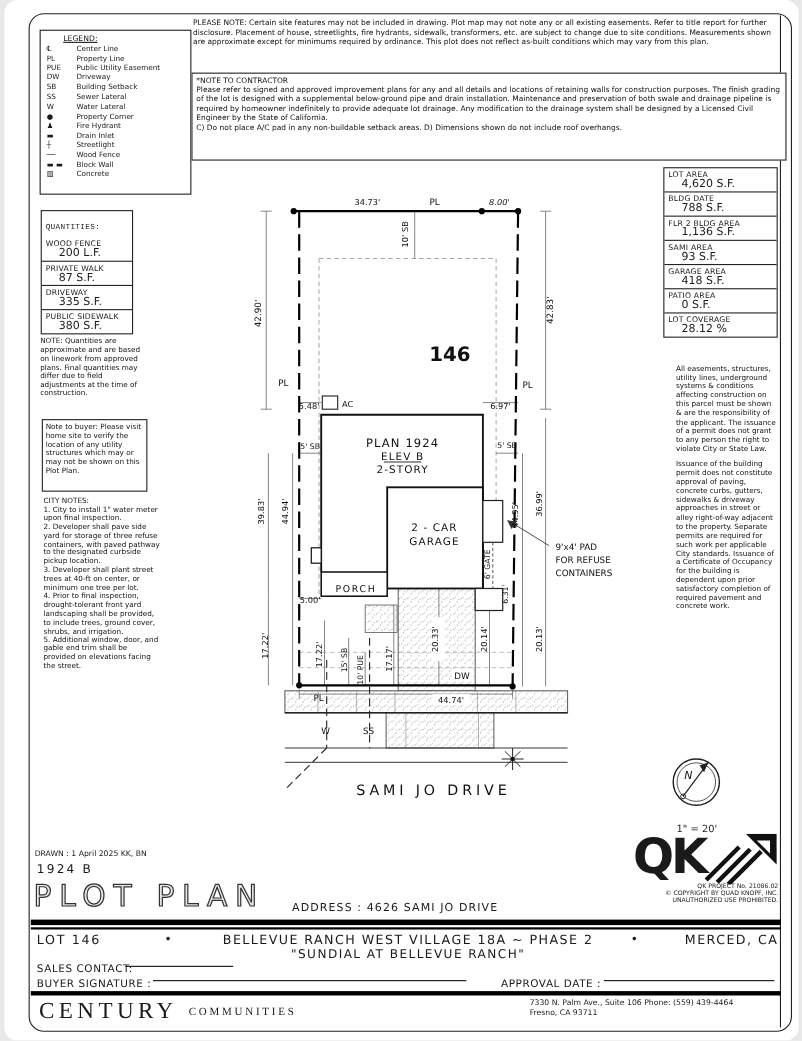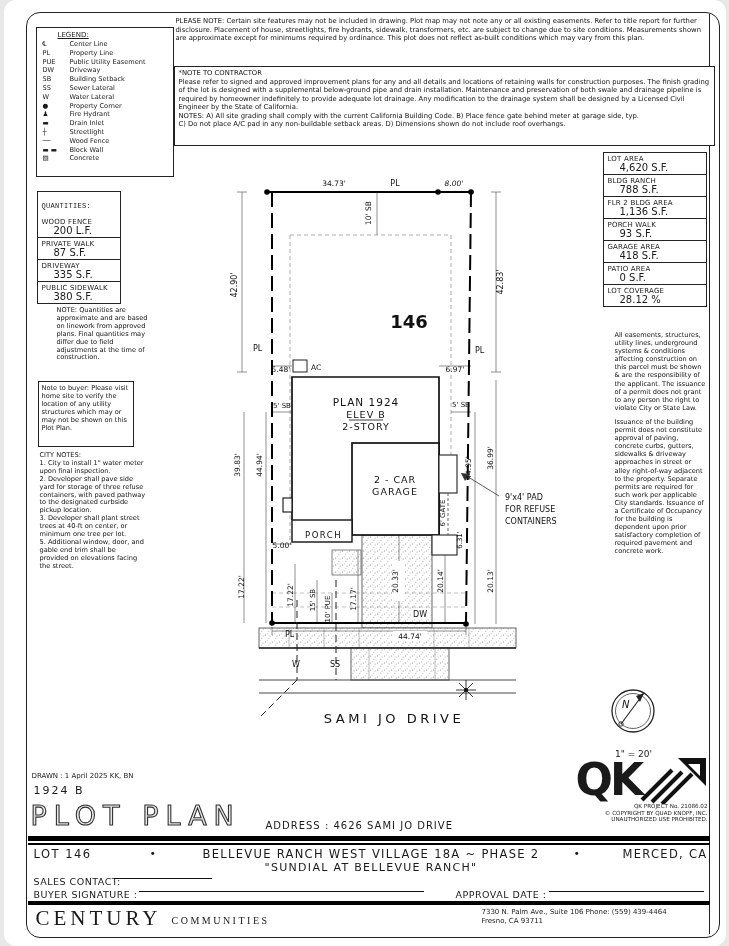--- a/index.html
+++ b/index.html
@@ -32,21 +32,20 @@
 <div class="page">
 
   <div class="ab frame" style="left:22px;top:12px;width:692px;height:924px;"></div>
   <div class="ab" style="left:705px;top:14px;height:920px;border-left:1px solid #222;"></div>
 
   <div class="ab smalltxt" style="left:172px;top:17px;width:530px;">PLEASE NOTE:  Certain site features may not be included in drawing. Plot map may not note any or all existing easements. Refer to title report for further disclosure. Placement of house, streetlights, fire hydrants, sidewalk, transformers, etc. are subject to change due to site conditions. Measurements shown are approximate except for minimums required by ordinance. This plot does not reflect as-built conditions which may vary from this plan.</div>
 
   <div class="ab box" style="left:170px;top:66px;width:531px;height:74px;padding:2px 4px;">
     <div class="smalltxt">*NOTE TO CONTRACTOR</div>
     <div class="smalltxt">Please refer to signed and approved improvement plans for any and all details and locations of retaining walls for construction purposes. The finish grading of the lot is designed with a supplemental below-ground pipe and drain installation. Maintenance and preservation of both swale and drainage pipeline is required by homeowner indefinitely to provide adequate lot drainage. Any modification to the drainage system shall be designed by a Licensed Civil Engineer by the State of California.</div>
-    <div class="smalltxt">NOTES:  A) All site grading shall comply with the current California Building Code.  B) Place fence gate behind meter at garage side, typ.</div>
     <div class="smalltxt">C) Do not place A/C pad in any non-buildable setback areas.  D) Dimensions shown do not include roof overhangs.</div>
   </div>
 
   <div class="ab box" style="left:32px;top:27px;width:128px;height:143px;padding:3px 2px 2px 6px;">
     <div style="font-size:7px;text-decoration:underline;margin-bottom:2px;margin-left:15px;">LEGEND:</div>
     <div>
         <div class="lg-row">
           <span class="lg-sym">℄</span>
           <span class="lg-lab">Center Line</span>
         </div>
@@ -120,52 +119,53 @@
           <div class="qt-label">DRIVEWAY</div>
           <div class="qt-value">335 S.F.</div>
         </div>
         <div class="qt-cell">
           <div class="qt-label">PUBLIC SIDEWALK</div>
           <div class="qt-value">380 S.F.</div>
         </div>
       </div>
   </div>
 
-  <div class="ab tinytxt" style="left:33px;top:307px;width:92px;margin-left:20px;">NOTE: Quantities are approximate and are based on linework from approved plans.  Final quantities may differ due to field adjustments at the time of construction.</div>
+  <div class="ab tinytxt" style="left:33px;top:307px;width:92px;">NOTE: Quantities are approximate and are based on linework from approved plans.  Final quantities may differ due to field adjustments at the time of construction.</div>
 
   <div class="ab box" style="left:34px;top:381px;width:88px;height:58px;padding:3px;border-width:1.2px;">
     <div class="tinytxt">Note to buyer: Please visit home site to verify the location of any utility structures which may or may not be shown on this Plot Plan.</div>
   </div>
 
   <div class="ab" style="left:36px;top:452px;width:106px;">
     <div class="tinytxt">CITY NOTES:</div>
     <div>
         <div class="tinytxt cn-item">1. City to install 1" water meter upon final inspection.</div>
         <div class="tinytxt cn-item">2. Developer shall pave side yard for storage of three refuse containers, with paved pathway to the designated curbside pickup location.</div>
         <div class="tinytxt cn-item">3. Developer shall plant street trees at 40-ft on center, or minimum one tree per lot.</div>
+        <div class="tinytxt cn-item">4. Prior to final inspection, drought-tolerant front yard landscaping shall be provided, to include trees, ground cover, shrubs, and irrigation.</div>
         <div class="tinytxt cn-item">5. Additional window, door, and gable end trim shall be provided on elevations facing the street.</div>
       </div>
   </div>
 
   <div class="ab box" style="left:599px;top:152px;width:102px;">
     <div>
         <div class="qt-cell">
           <div class="qt-label">LOT AREA</div>
           <div class="qt-value">4,620 S.F.</div>
         </div>
         <div class="qt-cell">
-          <div class="qt-label">BLDG RANCH</div>
+          <div class="qt-label">BLDG DATE</div>
           <div class="qt-value">788 S.F.</div>
         </div>
         <div class="qt-cell">
           <div class="qt-label">FLR 2 BLDG AREA</div>
           <div class="qt-value">1,136 S.F.</div>
         </div>
         <div class="qt-cell">
-          <div class="qt-label">PORCH WALK</div>
+          <div class="qt-label">SAMI AREA</div>
           <div class="qt-value">93 S.F.</div>
         </div>
         <div class="qt-cell">
           <div class="qt-label">GARAGE AREA</div>
           <div class="qt-value">418 S.F.</div>
         </div>
         <div class="qt-cell">
           <div class="qt-label">PATIO AREA</div>
           <div class="qt-value">0 S.F.</div>
         </div>

